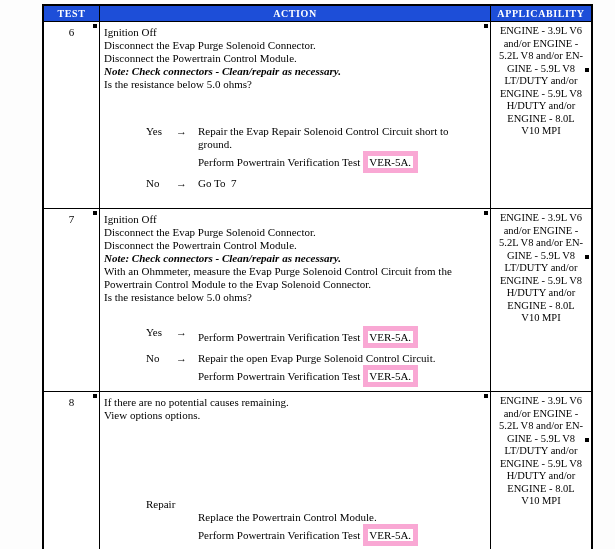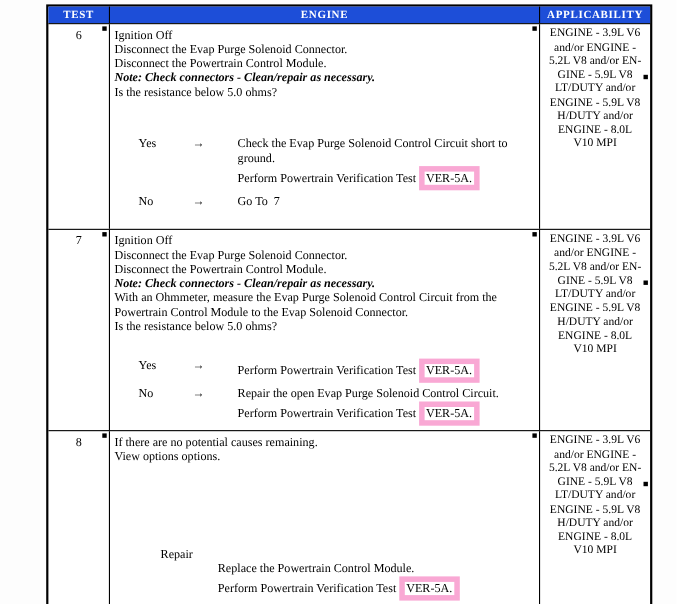--- a/index.html
+++ b/index.html
@@ -39,21 +39,21 @@
   .app-cell { padding:3px 1px; font-size:10.5px; line-height:12.5px; text-align:center; }
   .app-text { white-space:pre-line; }
 
   .line { min-height:13px; }
   .note { font-weight:bold;font-style:italic; }
 
   .gap-lg { height:34px; }
   .gap-md { height:22px; }
   .gap-xl { height:76px; }
 
-  .result { display:flex; margin-left:22px;gap:19px; }
+  .result { display:flex; margin-left:42px; }
   .result + .result { margin-top:4px; }
   .r-label { width:30px; flex:none; }
   .r-arrow { width:22px; flex:none; }
   .r-text { flex:1; }
   .r-line { display:block; white-space:pre-wrap; }
 
   .r8-label { margin-left:42px; min-height:13px; }
   .r8-lines { margin-left:94px; }
 
   .link-box {
@@ -73,42 +73,42 @@
     width:4px; height:4px; background:#000;
   }
 </style>
 </head>
 <body>
 
 <div class="doc-table">
 
   <div class="row header-row">
     <div class="cell hcell">TEST</div>
-    <div class="cell hcell">ENGINE</div>
+    <div class="cell hcell">ACTION</div>
     <div class="cell hcell">APPLICABILITY</div>
   </div>
 
   <div class="row row-6">
     <div class="cell test-cell">
       <div class="corner-mark"></div>
       <span>6</span>
     </div>
     <div class="cell action-cell">
       <div class="corner-mark"></div>
       <div class="line">Ignition Off</div>
       <div class="line">Disconnect the Evap Purge Solenoid Connector.</div>
       <div class="line">Disconnect the Powertrain Control Module.</div>
       <div class="line note">Note: Check connectors - Clean/repair as necessary.</div>
       <div class="line">Is the resistance below 5.0 ohms?</div>
       <div class="gap-lg"></div>
       <div class="result">
         <span class="r-label">Yes</span>
         <span class="r-arrow">→</span>
         <span class="r-text">
-          <span class="r-line">Check the Evap Purge Solenoid Control Circuit short to ground.</span>
+          <span class="r-line">Repair the Evap Repair Solenoid Control Circuit short to ground.</span>
           <span class="r-line"><span>Perform Powertrain Verification Test</span><span class="link-box">VER-5A.</span></span>
         </span>
       </div>
       <div class="result">
         <span class="r-label">No</span>
         <span class="r-arrow">→</span>
         <span class="r-text">
           <span class="r-line">Go To  7</span>
         </span>
       </div>

